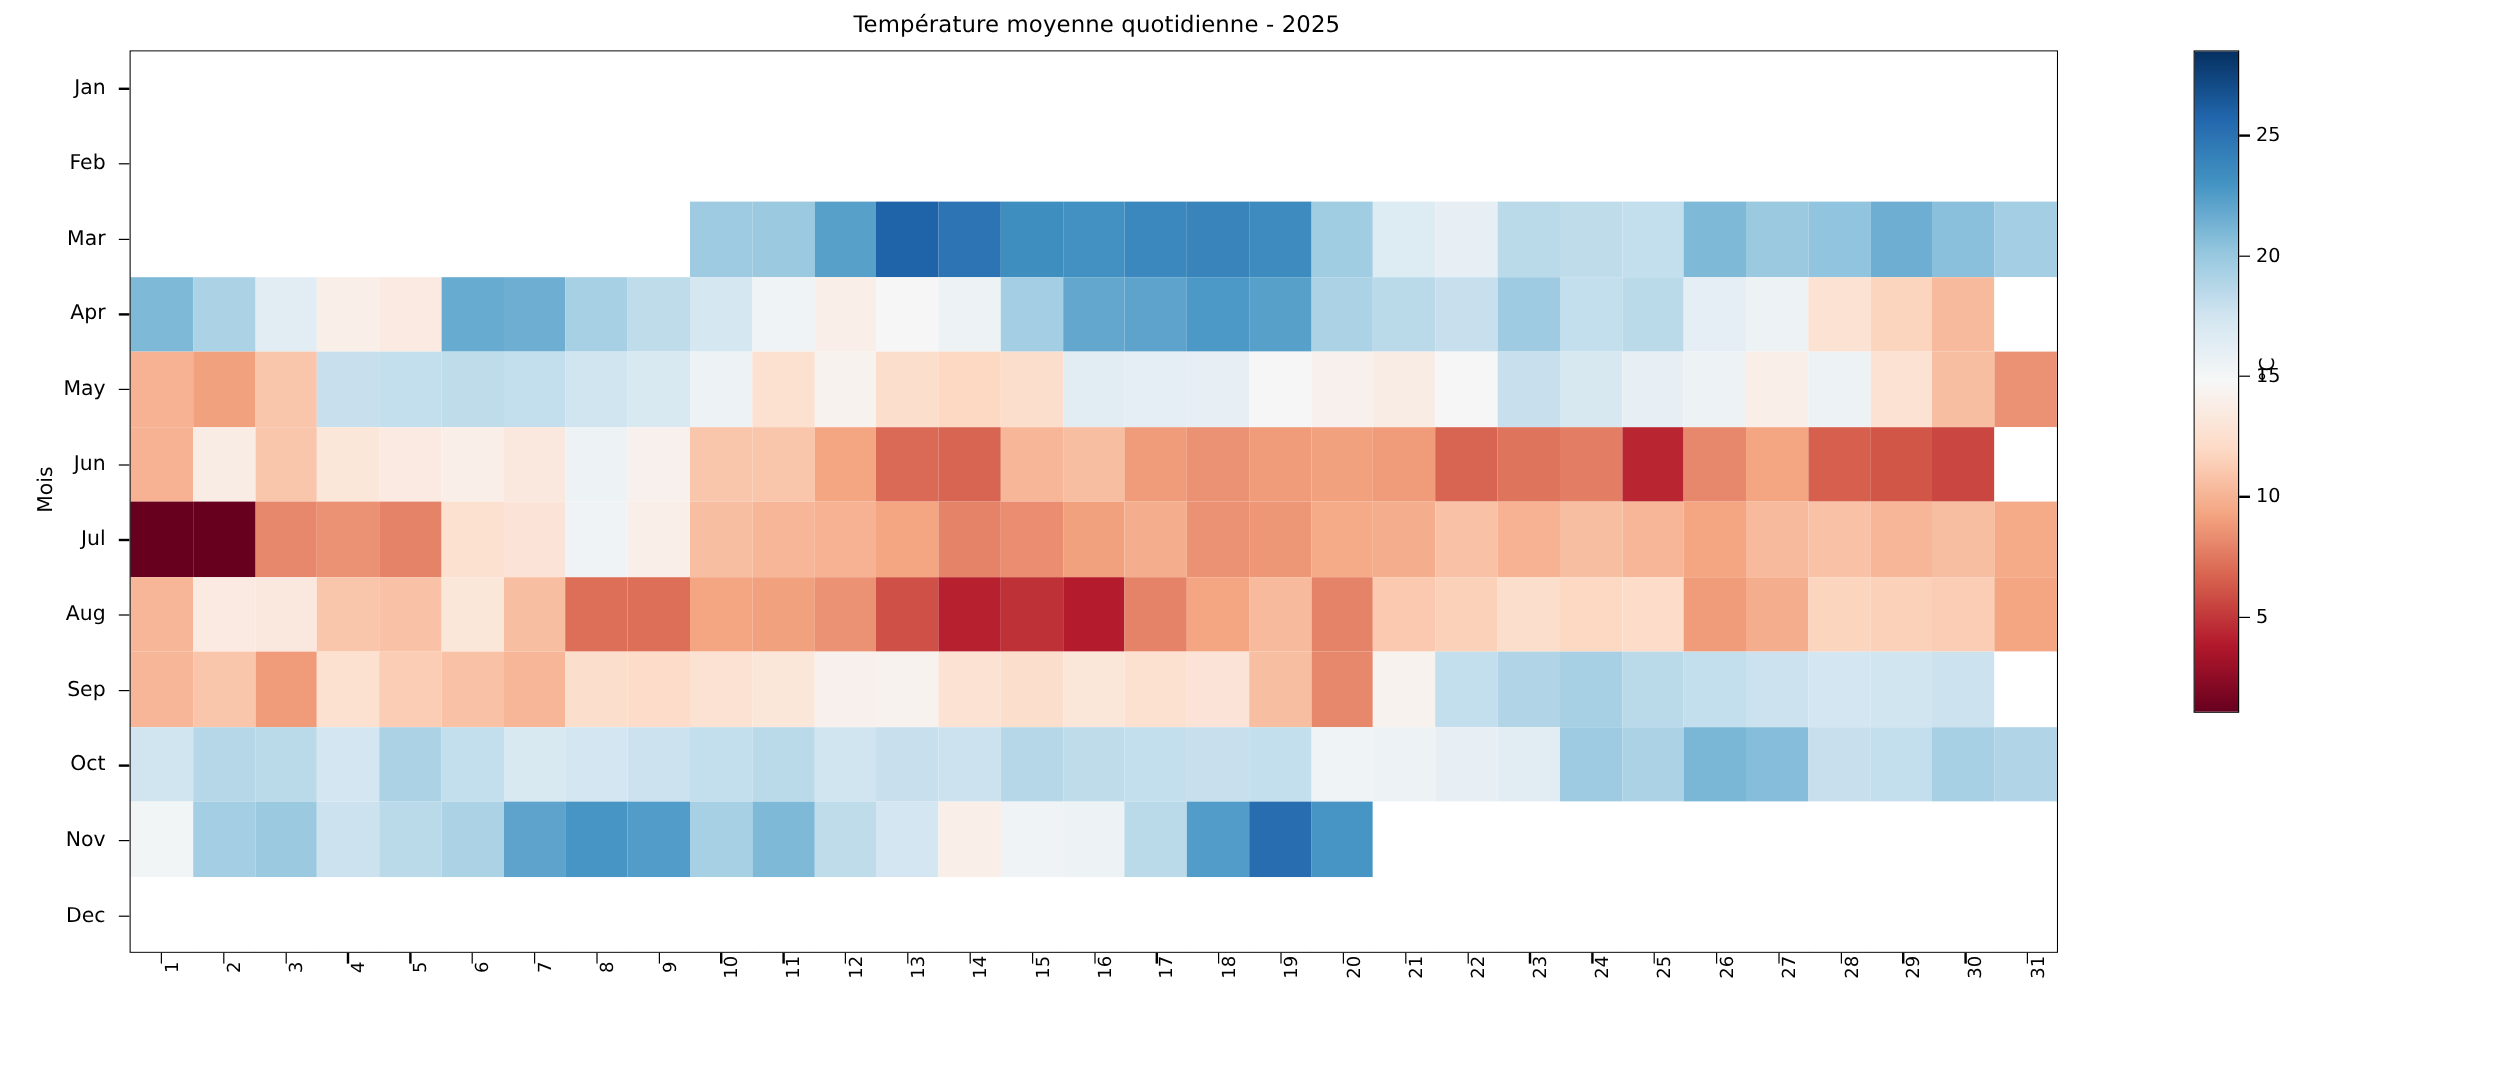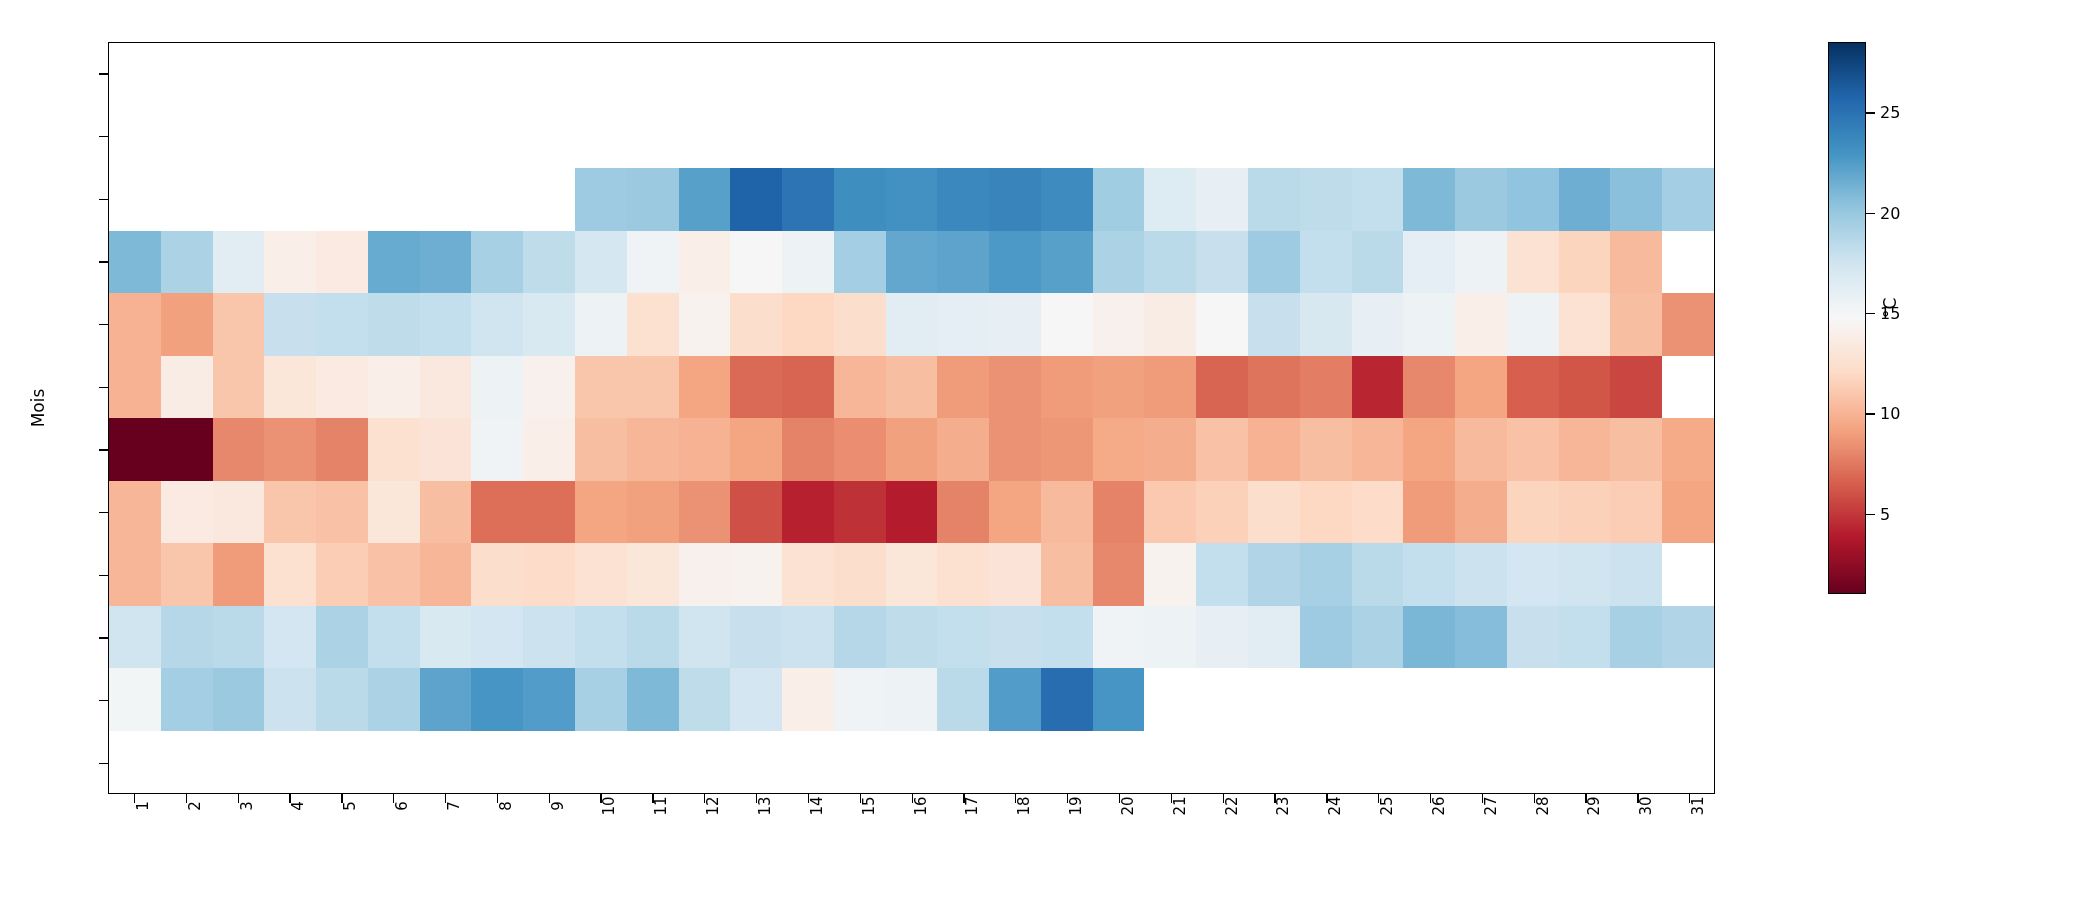--- a/index.html
+++ b/index.html
@@ -97,22 +97,37 @@
     position:absolute;left:1880px;top:318px;width:80px;
     text-align:left;font-size:17px;
     transform:rotate(-90deg);transform-origin:left top;
   }
 </style>
 </head>
 <body>
 
 <div id="figure">
 
+  <div id="title">Température moyenne quotidienne - 2025</div>
 
   <div id="ytitle">Mois</div>
+  <div id="ylabels">
+      <div class="yrow">Jan</div>
+      <div class="yrow">Feb</div>
+      <div class="yrow">Mar</div>
+      <div class="yrow">Apr</div>
+      <div class="yrow">May</div>
+      <div class="yrow">Jun</div>
+      <div class="yrow">Jul</div>
+      <div class="yrow">Aug</div>
+      <div class="yrow">Sep</div>
+      <div class="yrow">Oct</div>
+      <div class="yrow">Nov</div>
+      <div class="yrow">Dec</div>
+    </div>
   <div id="yticks">
       <span style="top: 4.16667%;"></span>
       <span style="top: 12.5%;"></span>
       <span style="top: 20.8333%;"></span>
       <span style="top: 29.1667%;"></span>
       <span style="top: 37.5%;"></span>
       <span style="top: 45.8333%;"></span>
       <span style="top: 54.1667%;"></span>
       <span style="top: 62.5%;"></span>
       <span style="top: 70.8333%;"></span>

